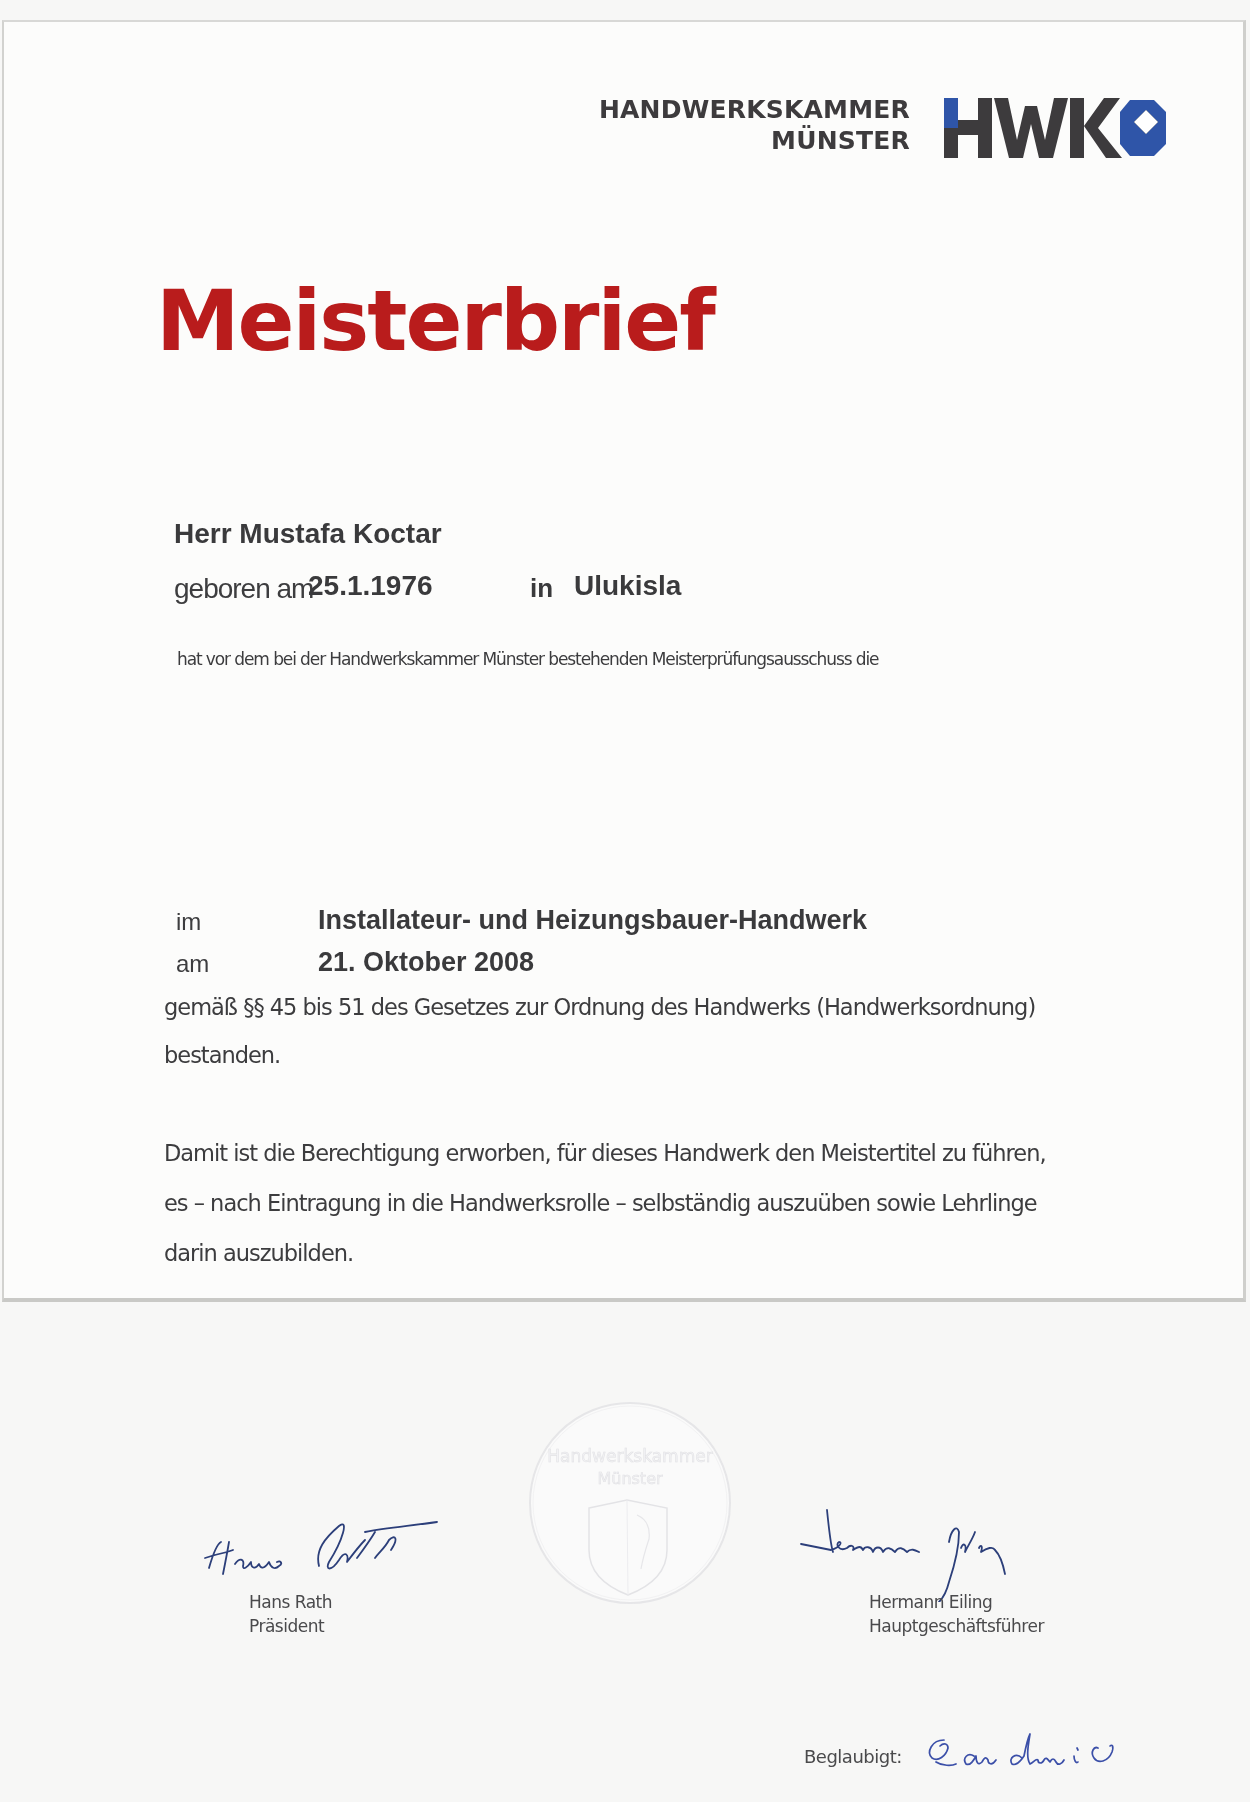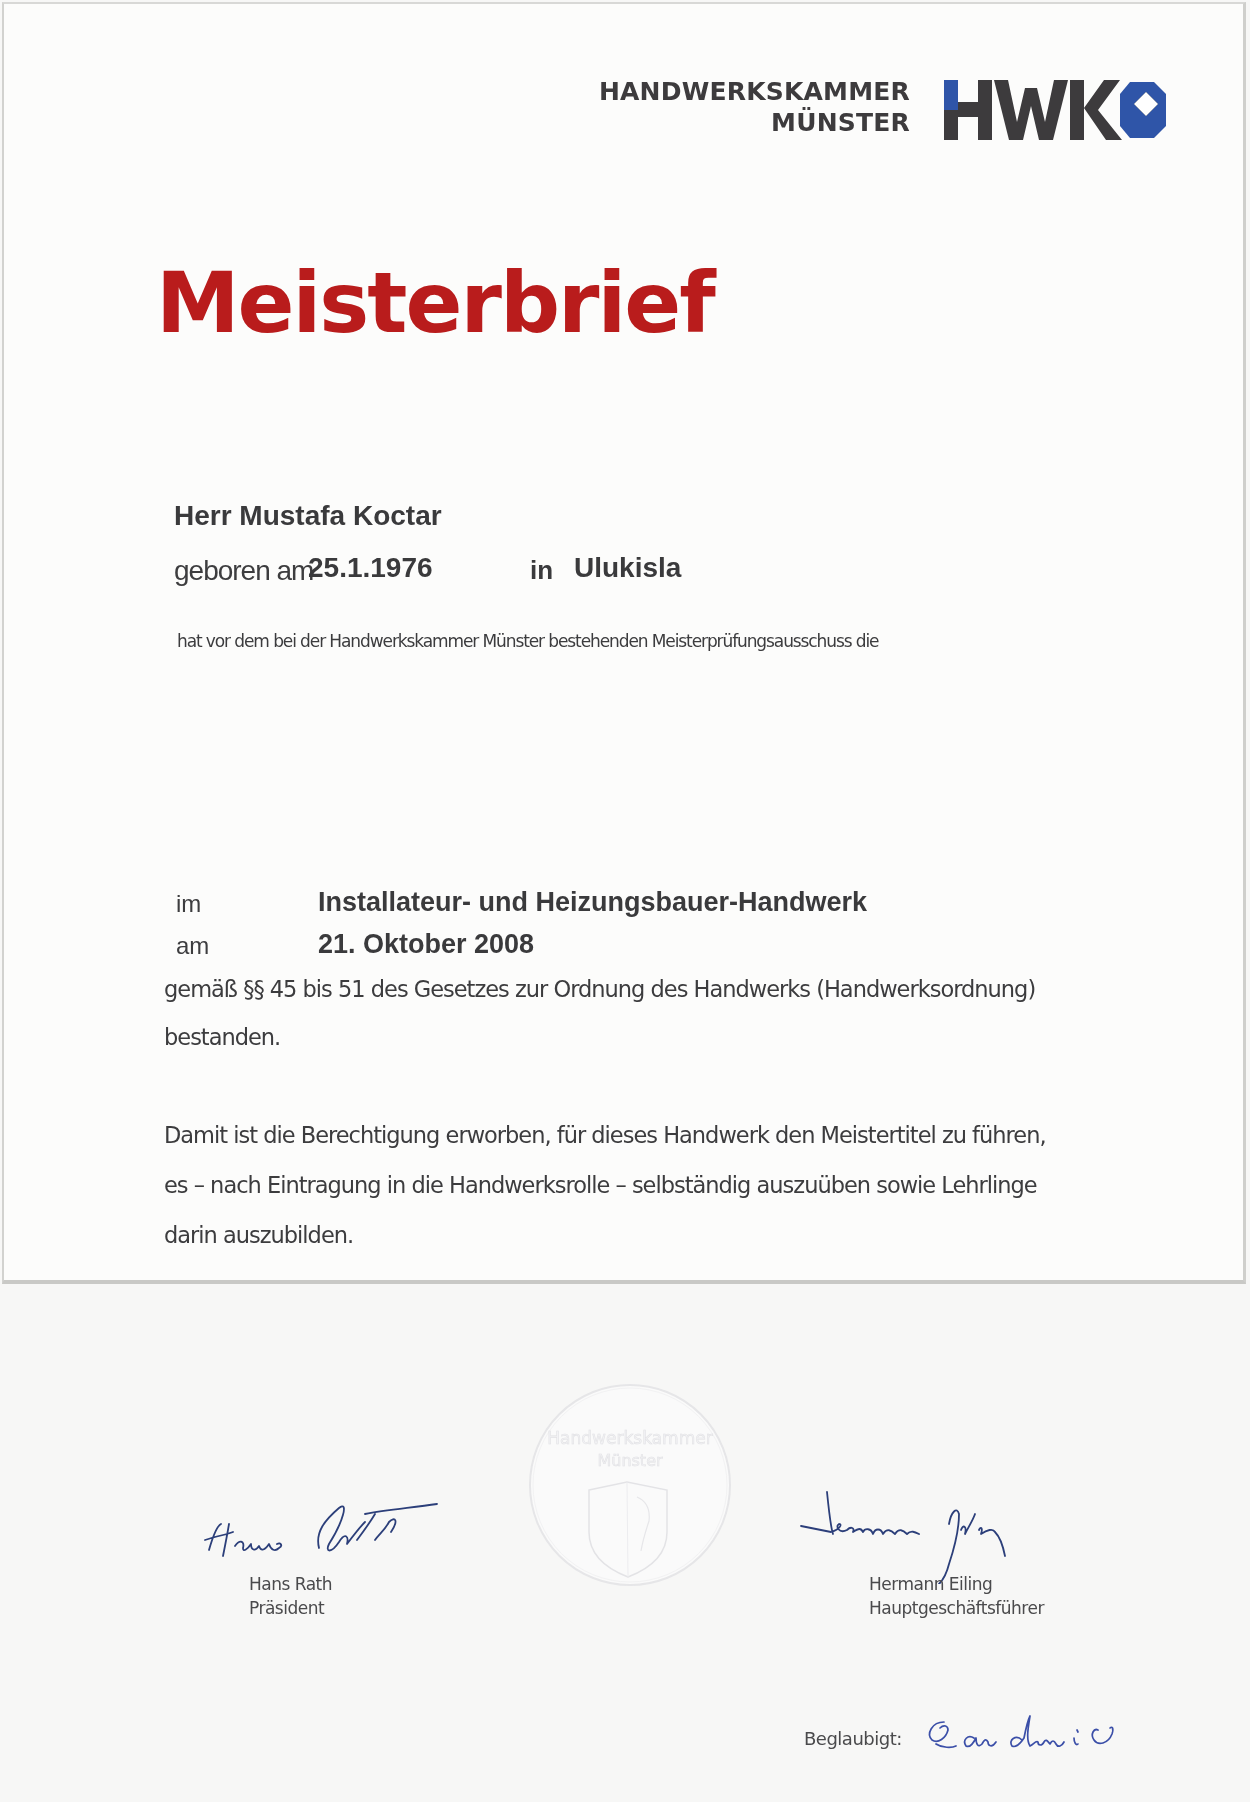--- a/index.html
+++ b/index.html
@@ -3,21 +3,21 @@
   <meta charset="utf-8">
   <style>
     html, body { margin: 0; padding: 0; }
     body {
       width: 1250px; height: 1802px; position: relative; overflow: hidden;
       background: #f7f7f6;
       font-family: "DejaVu Sans", sans-serif;
       color: #3a3a3c;
     }
     .page {
-      position: absolute; left: 2px; top: 2px; width: 1244px; height: 1282px;
+      position: absolute; left: 2px; top: 20px; width: 1244px; height: 1282px;
       background: #fcfcfb;
       border-top: 2px solid #d8d8d6;
       border-right: 3px solid #cfcfcc;
       border-bottom: 4px solid #c9c9c6;
       border-left: 2px solid #d2d2cf;
       box-sizing: border-box;
     }
     .abs { position: absolute; white-space: nowrap; }
 
     

